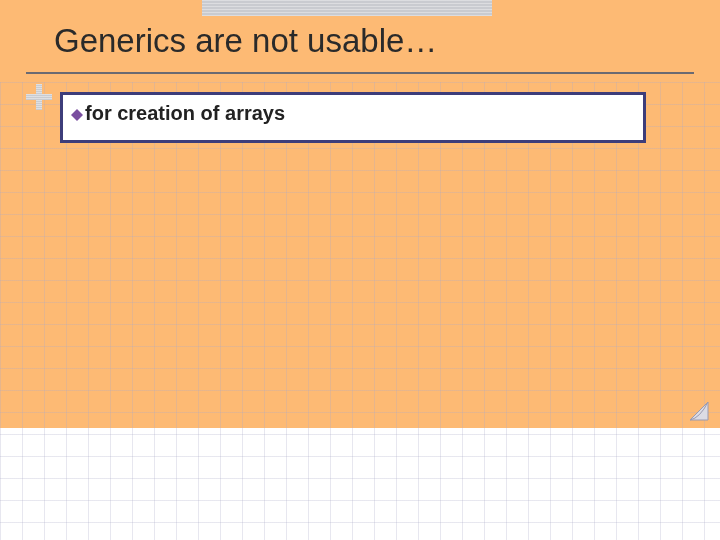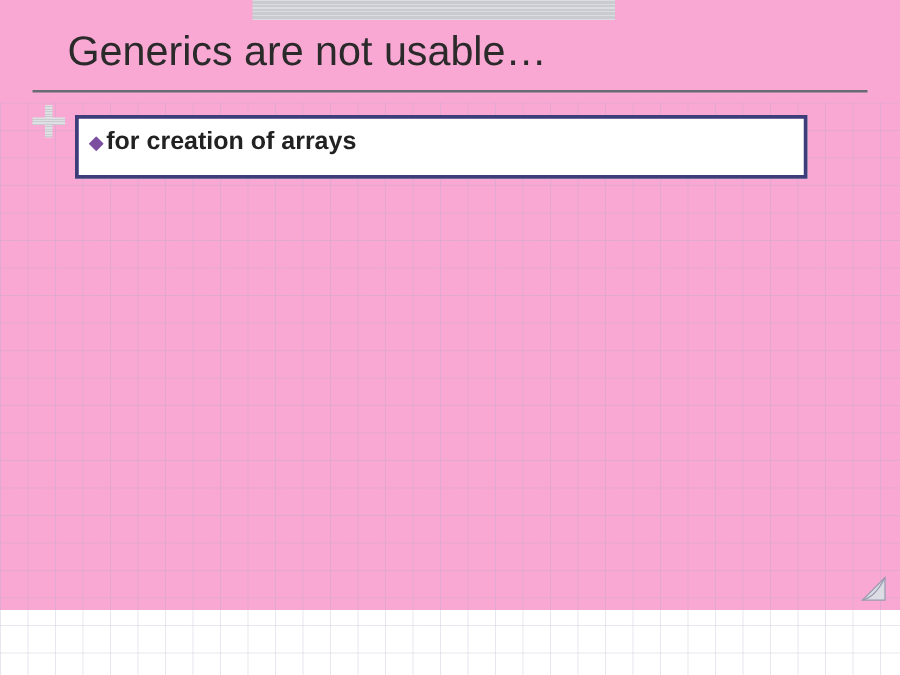--- a/index.html
+++ b/index.html
@@ -7,22 +7,22 @@
     padding: 0;
     width: 720px;
     height: 540px;
     background: #ffffff;
     font-family: Verdana, Geneva, sans-serif;
     overflow: hidden;
   }
   .slide {
     position: relative;
     width: 720px;
-    height: 488px;
-    background: #f9a8d4;
+    height: 428px;
+    background: #fdba74;
   }
   
   .grid {
     position: absolute;
     left: 0;
     top: 82px;
     width: 720px;
     height: 458px;
     background-image:
       linear-gradient(to right, rgba(170,170,200,0.28) 1px, transparent 1px),

